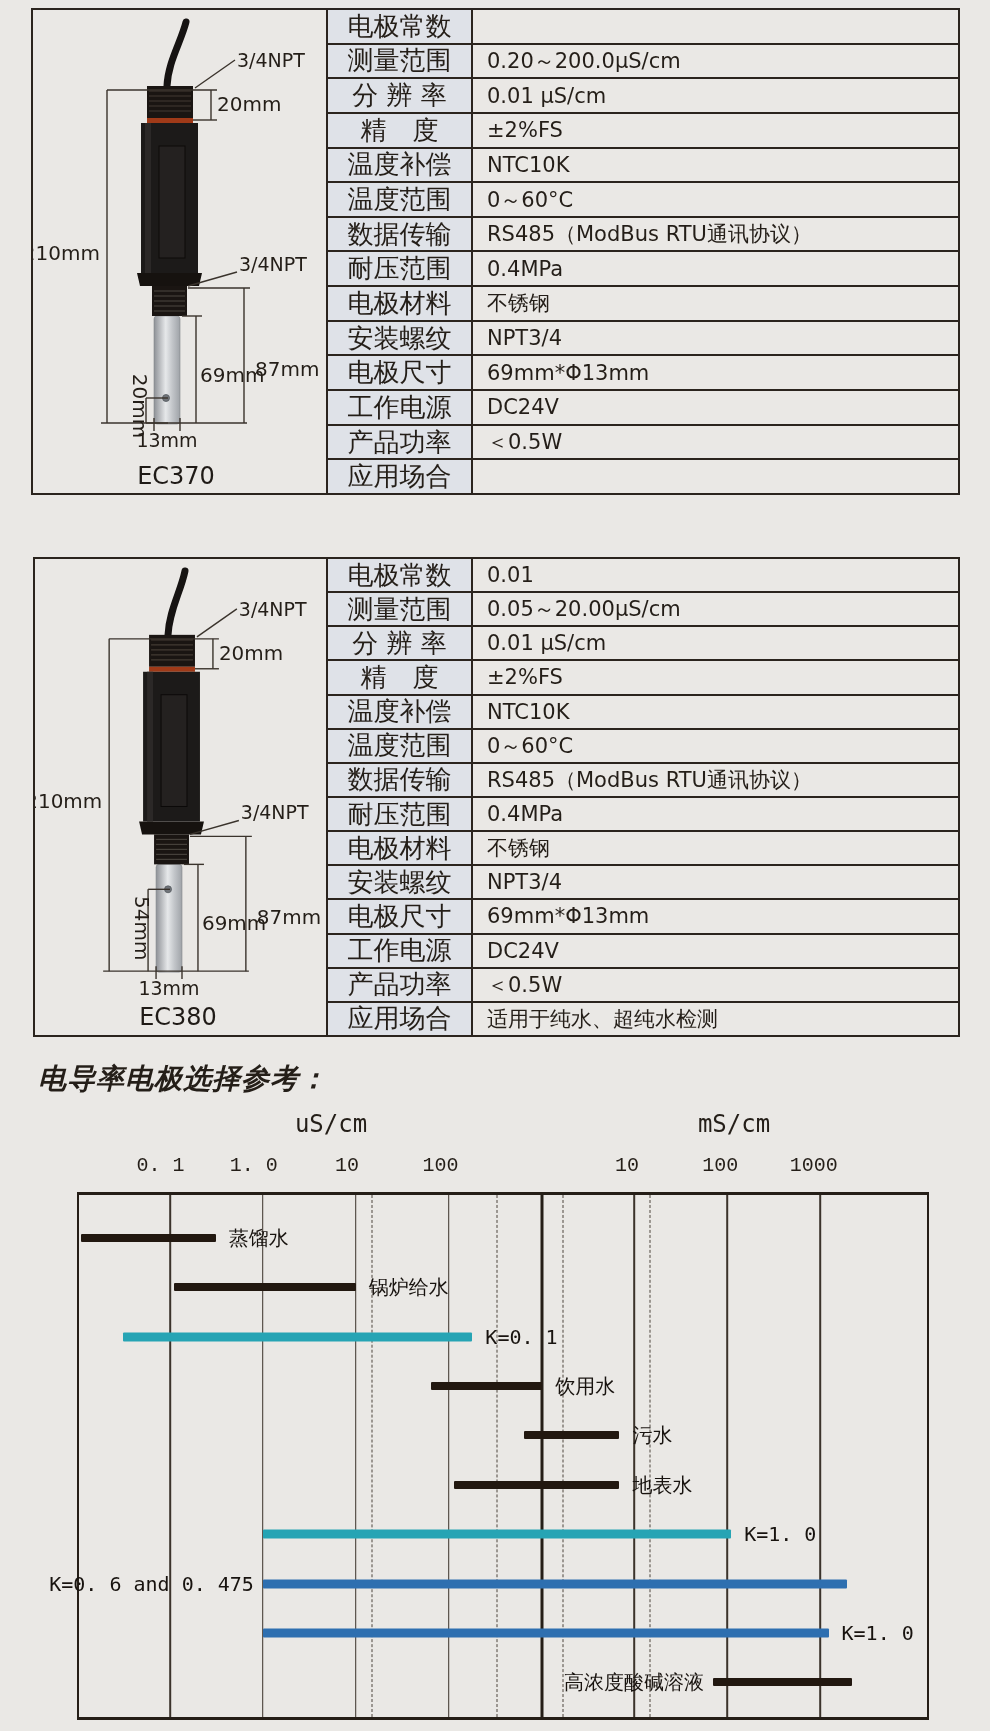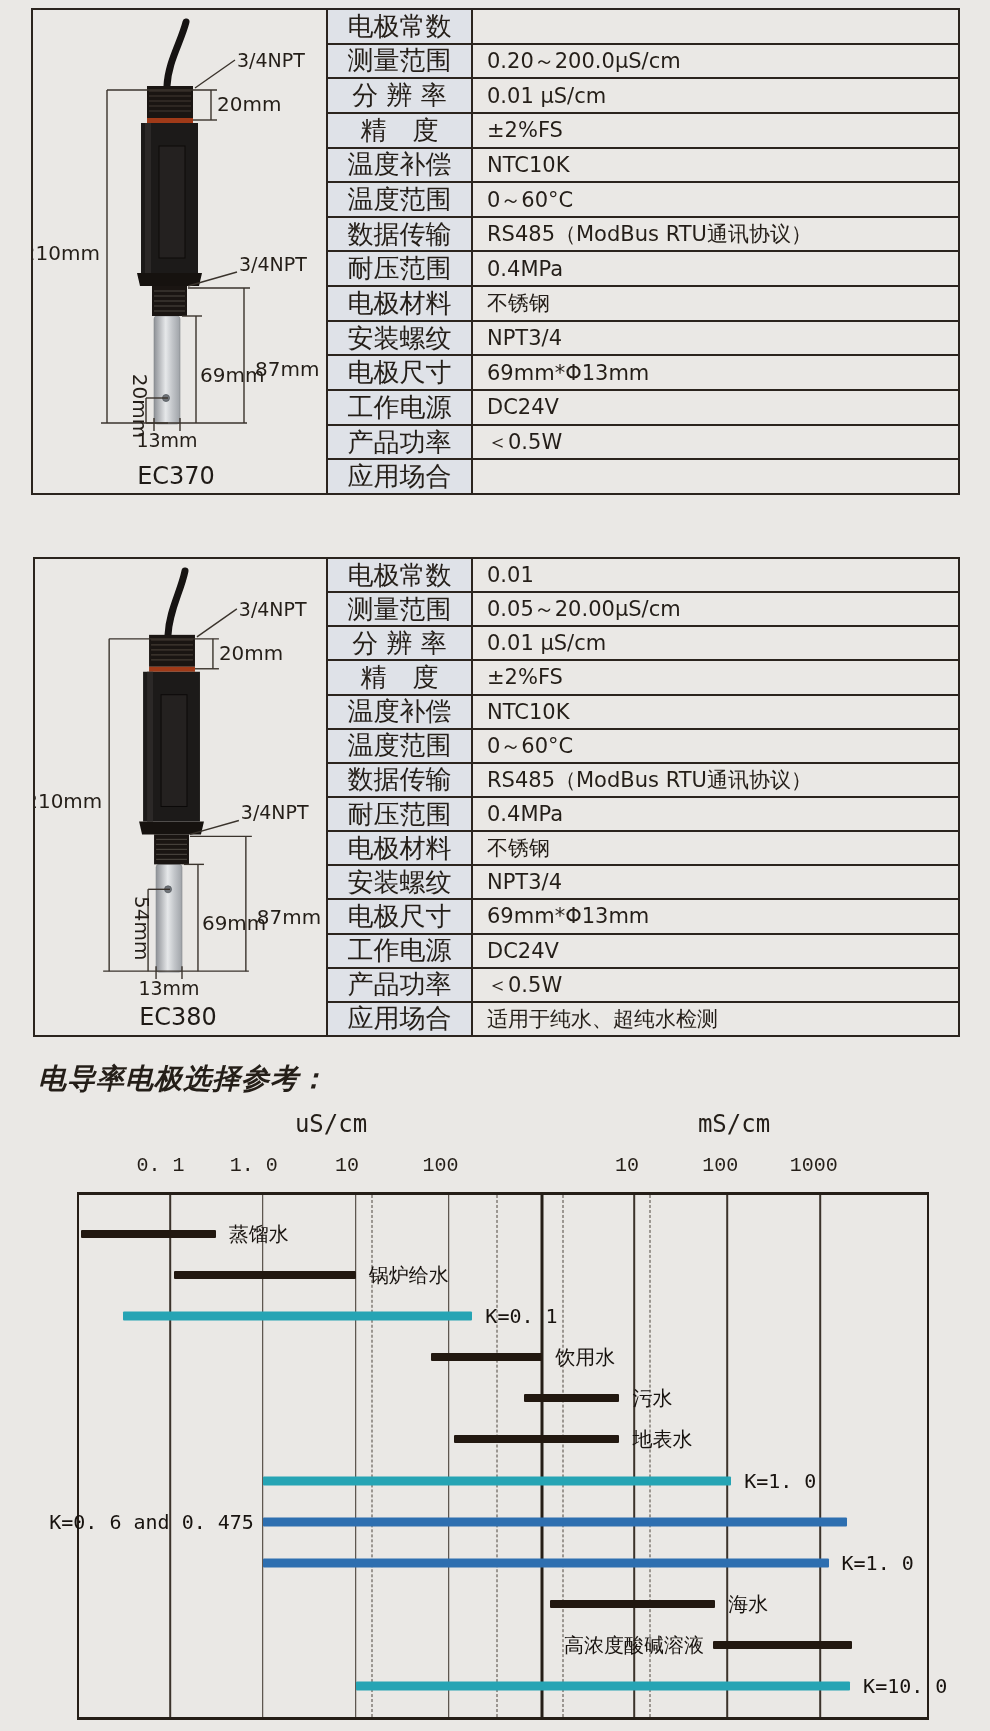--- a/index.html
+++ b/index.html
@@ -359,27 +359,19 @@
         </div>
         <div class="chart-row">
           <div class="chart-bar" style="left: 21.6867%; width: 68.8941%; height: 9px; background: rgb(46, 111, 176);"></div>
           <div class="bar-label" style="right: calc(78.3133% + 9px);">K=0. 6 and 0. 475</div>
         </div>
         <div class="chart-row">
           <div class="chart-bar" style="left: 21.6867%; width: 66.7021%; height: 9px; background: rgb(46, 111, 176);"></div>
           <div class="bar-label" style="left: calc(88.3889% + 13px);">K=1. 0</div>
         </div>
         <div class="chart-row">
-          <div class="chart-bar" style="left: 55.4913%; width: 19.5276%; height: 8px; background: rgb(34, 24, 16);"></div>
-          <div class="bar-label" style="left: calc(75.019% + 13px);">海水</div>
-        </div>
-        <div class="chart-row">
           <div class="chart-bar" style="left: 74.7546%; width: 16.4001%; height: 8px; background: rgb(34, 24, 16);"></div>
           <div class="bar-label" style="right: calc(25.2454% + 9px);">高浓度酸碱溶液</div>
         </div>
-        <div class="chart-row">
-          <div class="chart-bar" style="left: 32.6396%; width: 58.2937%; height: 9px; background: rgb(38, 164, 180);"></div>
-          <div class="bar-label" style="left: calc(90.9334% + 13px);">K=10. 0</div>
-        </div>
       </div>
   </div>
 
 </div>
 
 </body></html>

